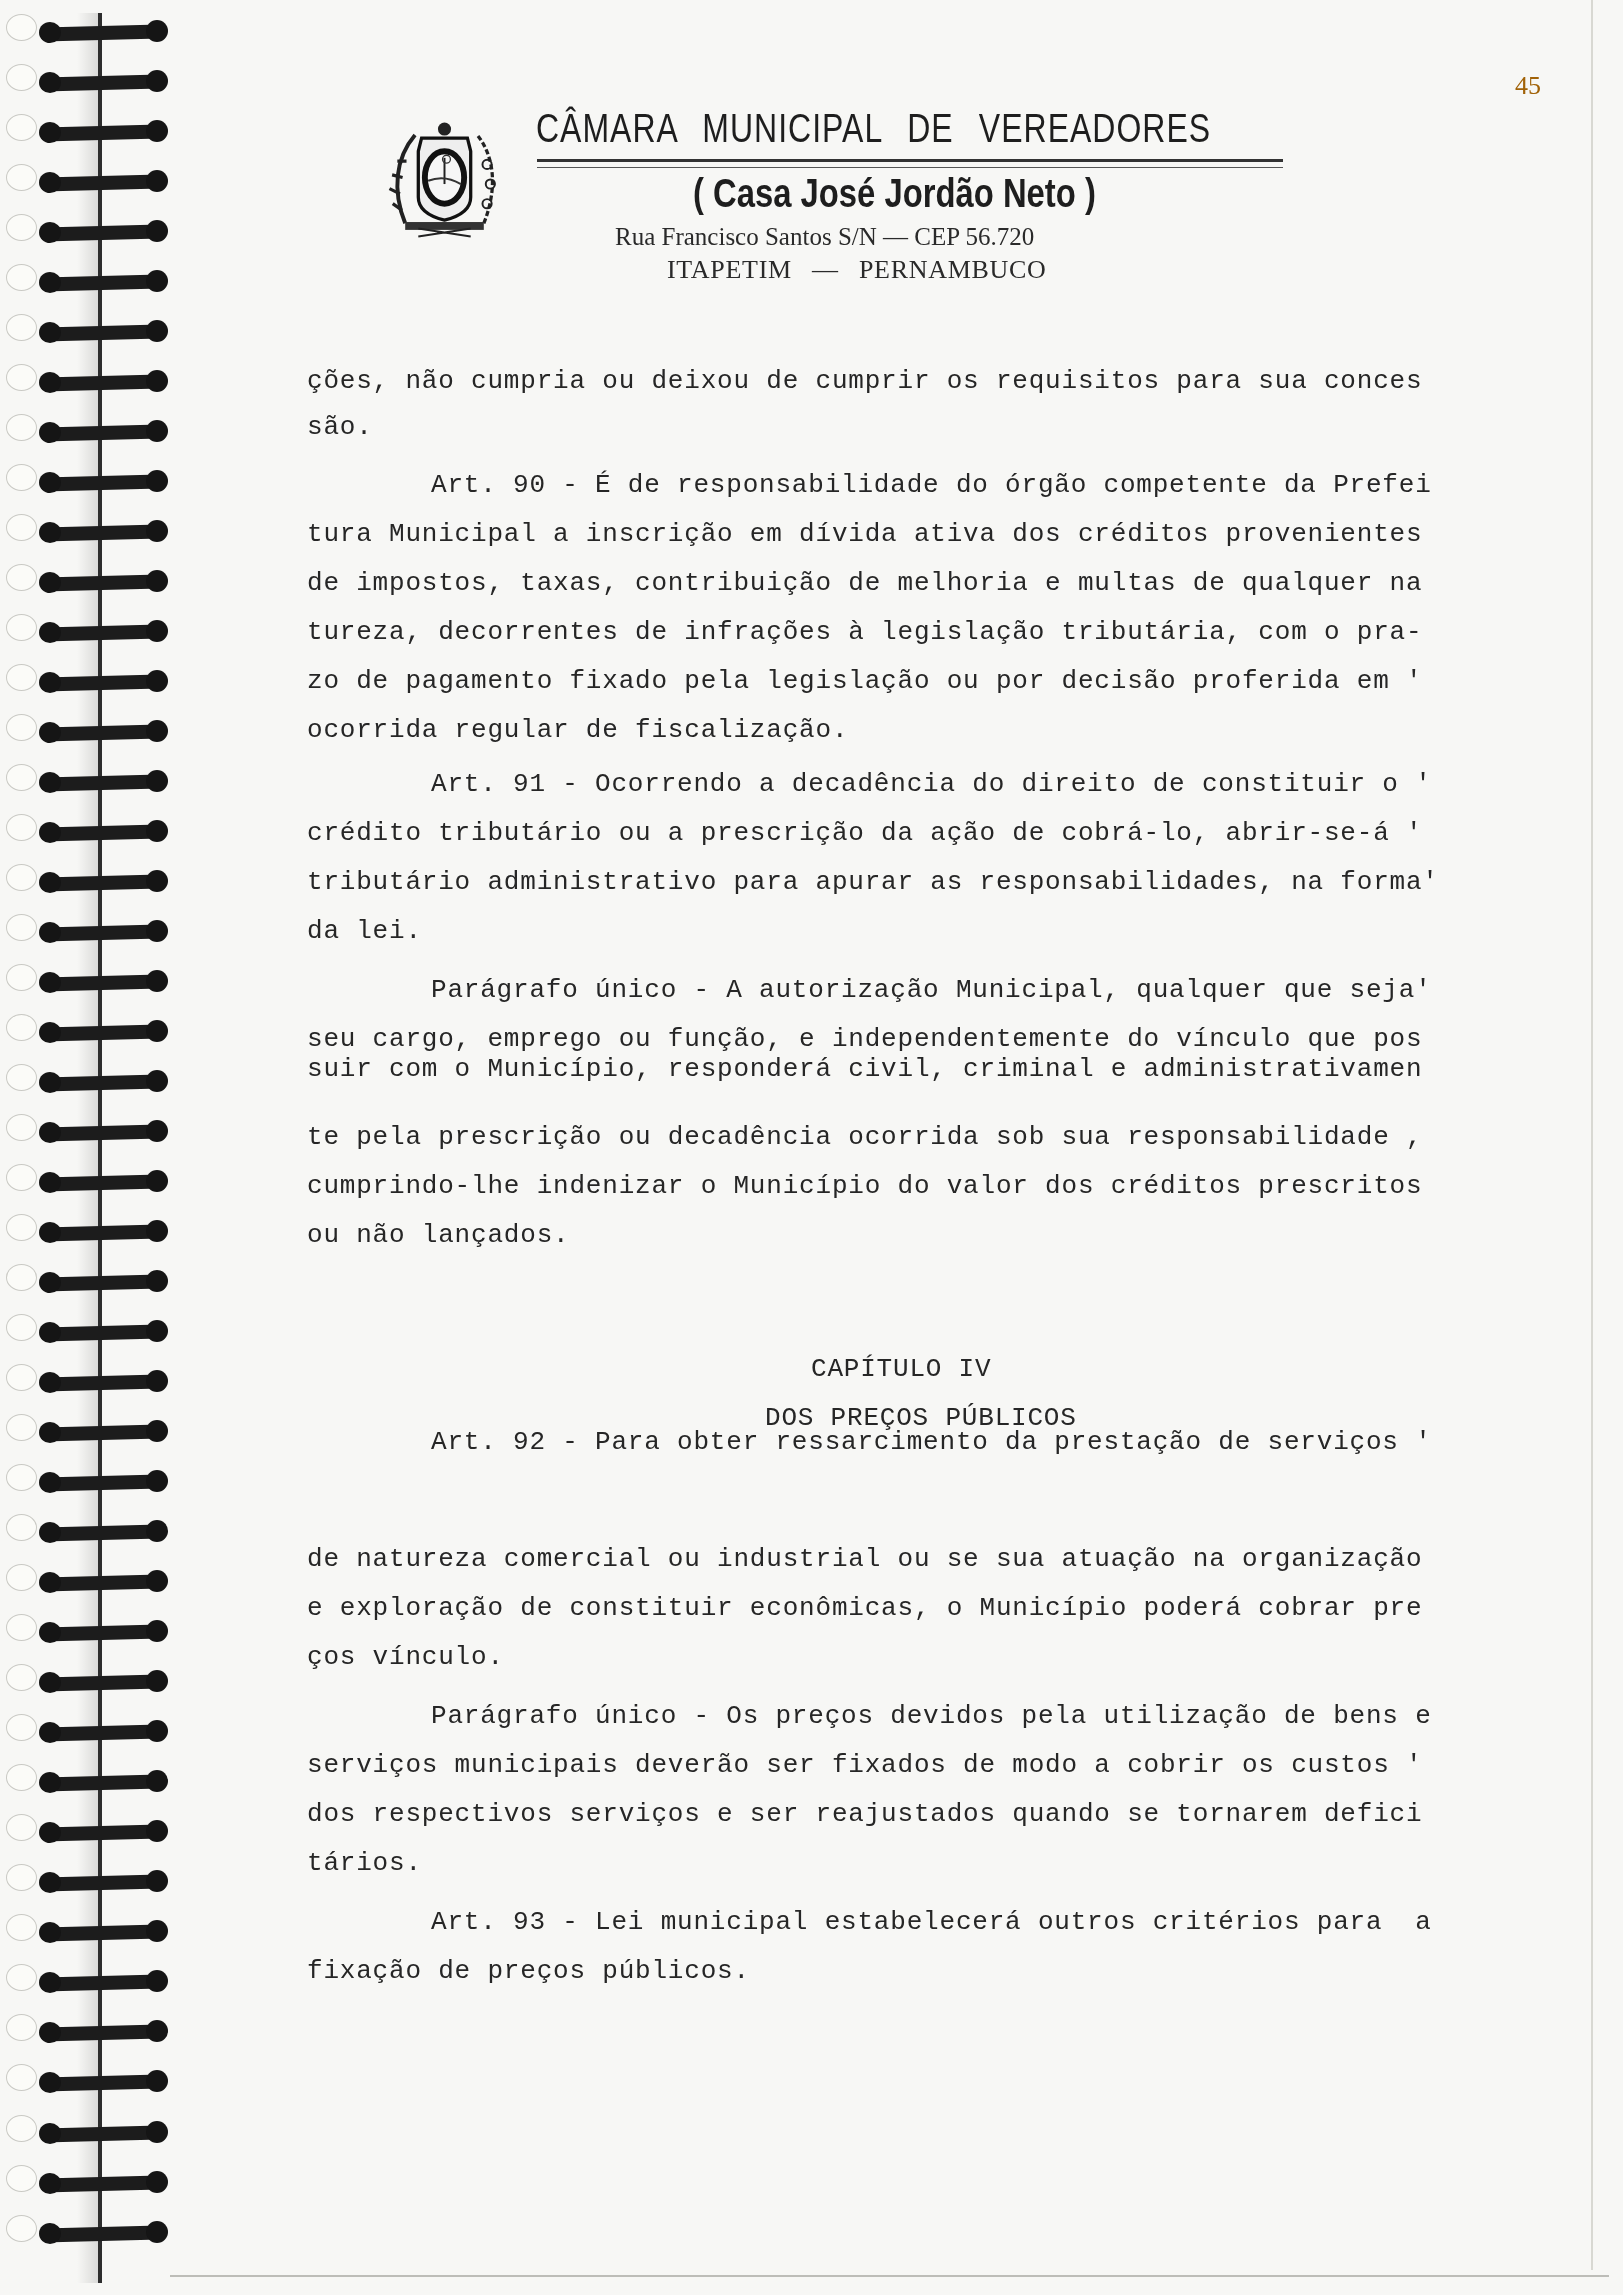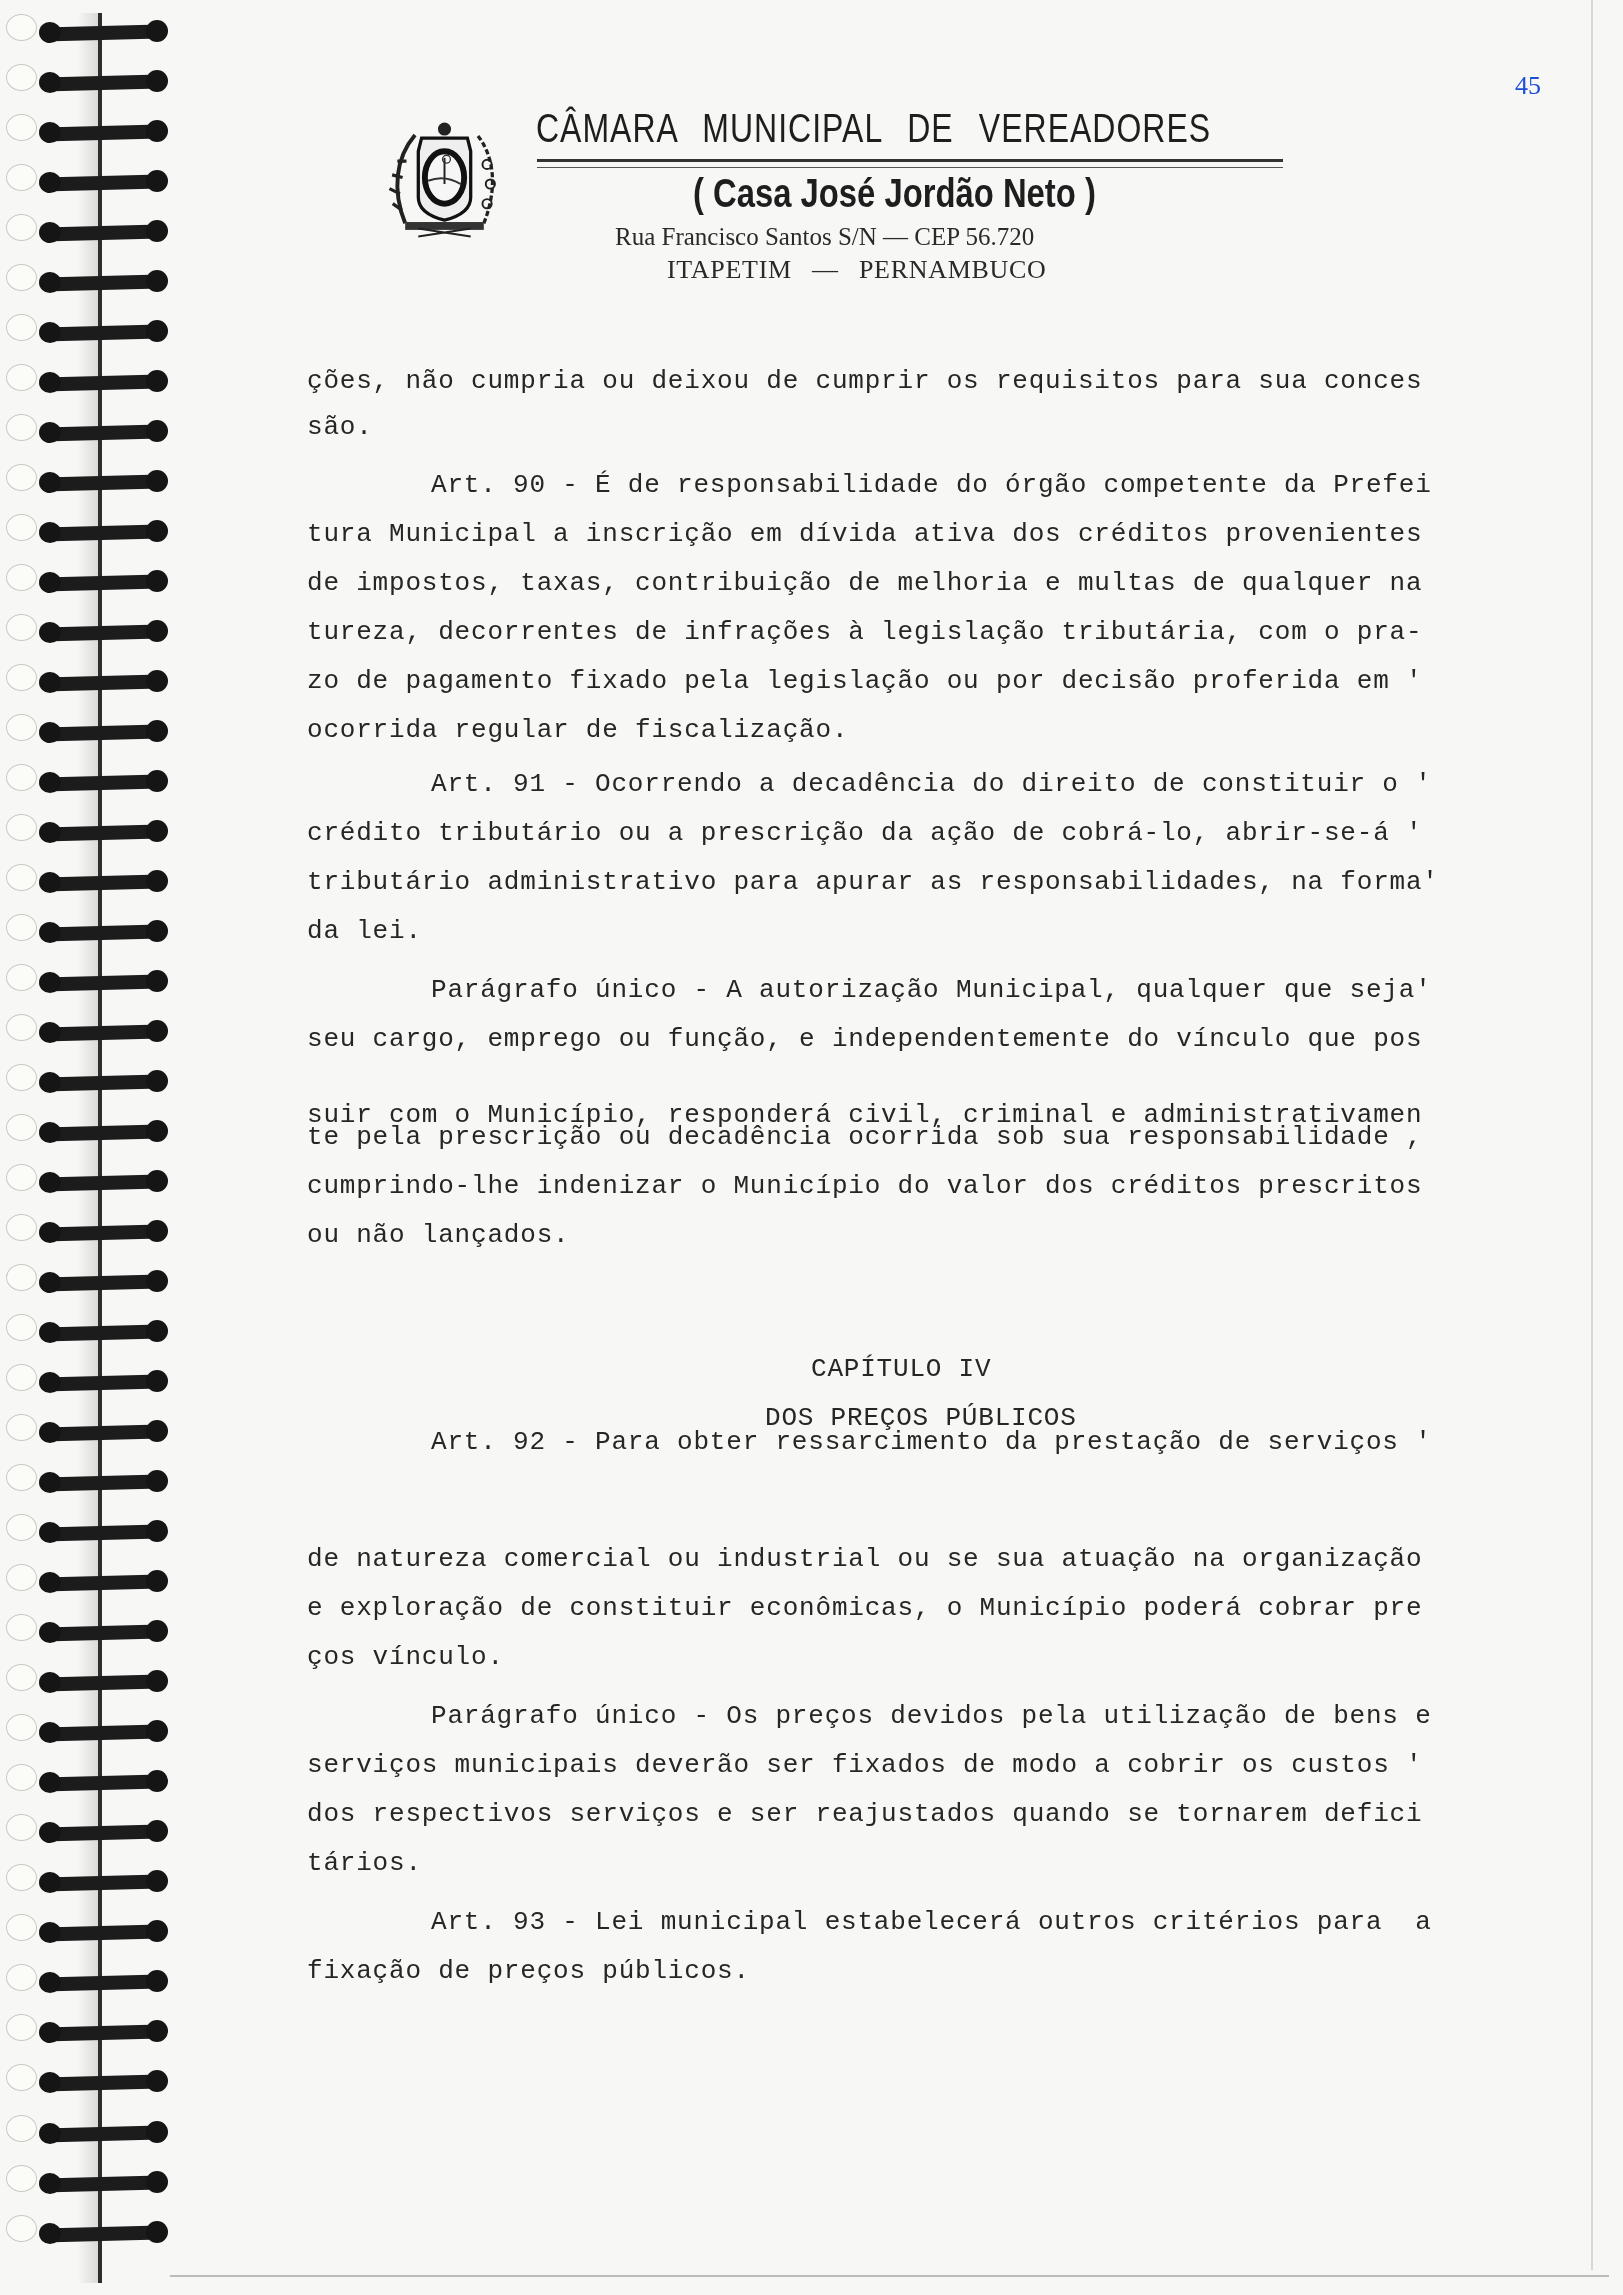--- a/index.html
+++ b/index.html
@@ -15,21 +15,21 @@
     background:#fbfbf8; border:0.7px solid #c9c9c4; }
   .coil .bar { position:absolute; left:6.5px; top:0; width:111px; height:14.4px; background:#1c1c1c; border-radius:7.2px; transform:rotate(-1.5deg); }
   .coil .knobL { position:absolute; left:0; top:-3.9px; width:22px; height:21px; border-radius:50%; background:#151515; }
   .coil .knobR { position:absolute; right:-5.2px; top:-6.5px; width:22px; height:22px; border-radius:50%; background:#151515; }
   .spine { position:absolute; left:98px; top:13px; width:3.9px; height:2270px; background:#2d2d2d; }
   .spine-shadow { position:absolute; left:77px; top:13px; width:22px; height:2270px;
     background:linear-gradient(90deg, rgba(0,0,0,0) 0%, rgba(0,0,0,0.12) 100%); }
   .page-edge { position:absolute; left:1591px; top:0; width:2px; height:2270px; background:#d8d8d2; }
   .bottom-edge { position:absolute; left:170px; top:2275px; width:1439px; height:2px; background:#bdbdb8; }
 
-  .page-number { position:absolute; left:1515px; top:71px; font-family:"Liberation Serif",serif; font-size:26px; color:#1d4ed8; }
+  .page-number { position:absolute; left:1515px; top:71px; font-family:"Liberation Serif",serif; font-size:26px; color:#a16207; }
 
   .letterhead { position:absolute; left:366px; top:105px; width:981px; height:196px; }
   .crest { position:absolute; left:13px; top:6.5px; width:131px; height:131px; }
   .lh-title { position:absolute; left:170px; top:0; font-family:"Liberation Sans",sans-serif; font-size:41px; letter-spacing:1.3px;
     transform:scaleX(0.78); transform-origin:left top; color:#1e1e1e; white-space:nowrap; word-spacing:19.6px; }
   .lh-rule { position:absolute; left:171px; top:54px; width:746px; height:4.6px; border-top:3.3px solid #333; border-bottom:1.3px solid #555; }
   .lh-sub { position:absolute; left:327px; top:65px; font-family:"Liberation Sans",sans-serif; font-weight:bold; font-size:41px;
     transform:scaleX(0.8); transform-origin:left top; color:#1e1e1e; white-space:nowrap; }
   .lh-addr { position:absolute; left:249px; top:118px; font-family:"Liberation Serif",serif; font-size:25px; color:#2a2a2a; white-space:nowrap; }
   .lh-city { position:absolute; left:301px; top:150px; font-family:"Liberation Serif",serif; font-size:26px; color:#2a2a2a; white-space:nowrap; letter-spacing:0.7px; word-spacing:13px; }
@@ -358,21 +358,21 @@
   <div class="line" style="top:666px">zo de pagamento fixado pela legislação ou por decisão proferida em '</div>
   <div class="line" style="top:715px">ocorrida regular de fiscalização.</div>
 
   <div class="line indent" style="top:769px">Art. 91 - Ocorrendo a decadência do direito de constituir o '</div>
   <div class="line" style="top:818px">crédito tributário ou a prescrição da ação de cobrá-lo, abrir-se-á '</div>
   <div class="line" style="top:867px">tributário administrativo para apurar as responsabilidades, na forma'</div>
   <div class="line" style="top:916px">da lei.</div>
 
   <div class="line indent" style="top:975px">Parágrafo único - A autorização Municipal, qualquer que seja'</div>
   <div class="line" style="top:1024px">seu cargo, emprego ou função, e independentemente do vínculo que pos</div>
-  <div class="line" style="top:1100px">suir com o Município, responderá civil, criminal e administrativamen</div>
+  <div class="line" style="top:1054px">suir com o Município, responderá civil, criminal e administrativamen</div>
   <div class="line" style="top:1122px">te pela prescrição ou decadência ocorrida sob sua responsabilidade ,</div>
   <div class="line" style="top:1171px">cumprindo-lhe indenizar o Município do valor dos créditos prescritos</div>
   <div class="line" style="top:1220px">ou não lançados.</div>
 
   <div class="heading" style="top:1354px; left:504px">CAPÍTULO IV</div>
   <div class="heading" style="top:1403px; left:458px">DOS PREÇOS PÚBLICOS</div>
 
   <div class="line indent" style="top:1427px">Art. 92 - Para obter ressarcimento da prestação de serviços '</div>
   <div class="line" style="top:1544px">de natureza comercial ou industrial ou se sua atuação na organização</div>
   <div class="line" style="top:1593px">e exploração de constituir econômicas, o Município poderá cobrar pre</div>

